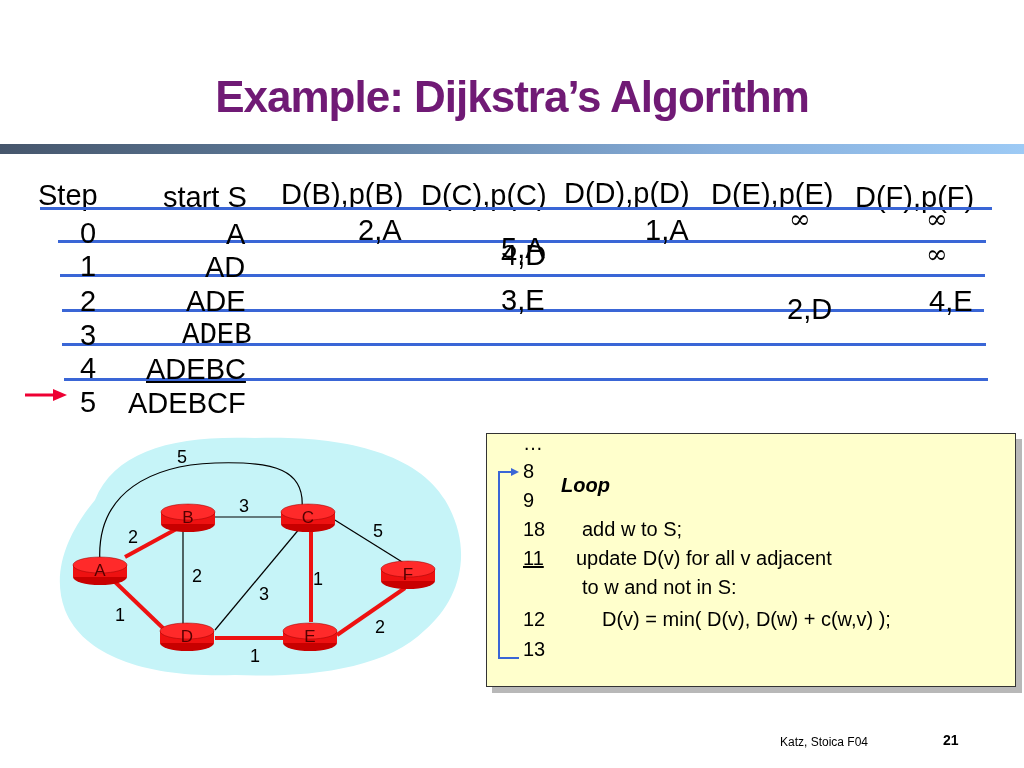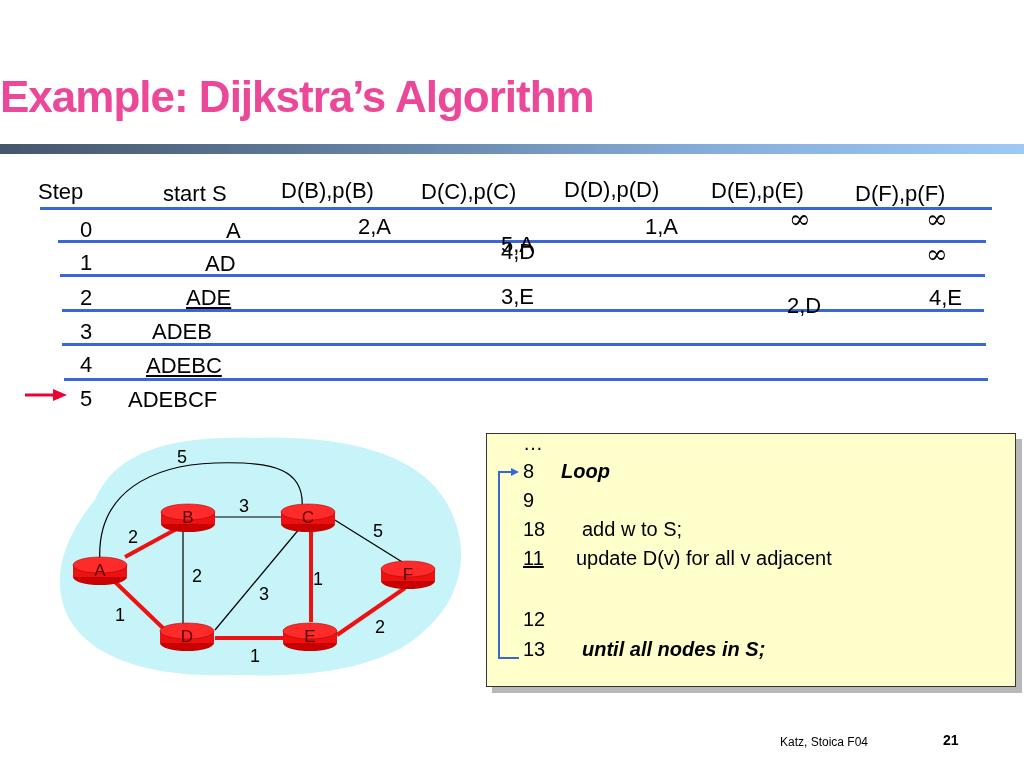--- a/index.html
+++ b/index.html
@@ -1,20 +1,20 @@
 <!DOCTYPE html>
 <html><head>
 <meta charset="utf-8">
 <style>
   html,body{margin:0;padding:0;background:#fff;}
   body{width:1024px;height:768px;position:relative;overflow:hidden;font-family:"Liberation Sans",sans-serif;color:#000;}
-  .title{position:absolute;left:0;top:72px;width:1024px;font-size:44px;font-weight:bold;color:#ec4899;letter-spacing:-1px;}
+  .title{position:absolute;left:0;top:72px;width:1024px;text-align:center;font-size:44px;font-weight:bold;color:#701a75;letter-spacing:-1px;}
   .bar{position:absolute;left:0;top:144px;width:1024px;height:10px;background:linear-gradient(to right,#46566c,#5d7a99 30%,#86aedb 70%,#9dcaf5);}
   .tbl{position:absolute;left:0;top:0;}
-  .cell{position:absolute;font-size:22px;white-space:nowrap;}
+  .cell{position:absolute;font-size:29px;white-space:nowrap;}
   .hline{position:absolute;height:3px;background:#3a66d6;}
   .inf{font-family:"DejaVu Serif",serif;font-size:26px;}
   .graph{position:absolute;left:55px;top:430px;width:420px;height:250px;}
   .code{position:absolute;left:486px;top:433px;width:528px;height:252px;background:#ffffcc;border:1px solid #333;box-shadow:6px 6px 0 #b8b8b8;}
   .code .ln{position:absolute;font-size:20px;white-space:nowrap;}
   .bi{font-weight:bold;font-style:italic;}
   .footer{position:absolute;top:735px;font-size:12px;}
 </style>
 </head>
 <body>
@@ -51,28 +51,28 @@
   <div>
     <div class="cell" style="left:80px;top:250px;">1</div>
     <div class="cell" style="left:205px;top:251px;">AD</div>
     <div class="cell" style="left:501px;top:239px;">4,D</div>
     <div class="cell" style="left:787px;top:250px;margin-top:43px;">2,D</div>
     <div class="cell inf" style="left:926px;top:239px;">∞</div>
   </div>
 
   <div>
     <div class="cell" style="left:80px;top:285px;">2</div>
-    <div class="cell" style="left:186px;top:285px;text-decoration:underline;">ADE</div>
+    <div class="cell" style="left:186px;top:285px;">ADE</div>
     <div class="cell" style="left:501px;top:284px;">3,E</div>
     <div class="cell" style="left:929px;top:285px;">4,E</div>
   </div>
 
   <div>
     <div class="cell" style="left:80px;top:319px;">3</div>
-    <div class="cell" style="left:152px;top:319px;">ADEB</div>
+    <div class="cell" style="left:182px;top:319px;font-family:Liberation Mono, monospace;">ADEB</div>
   </div>
 
   <div>
     <div class="cell" style="left:80px;top:352px;">4</div>
     <div class="cell" style="left:146px;top:353px;text-decoration:underline;">ADEBC</div>
   </div>
 
   <div>
     <svg style="position:absolute;left:25px;top:387px;" width="42" height="16">
       <line x1="0" y1="8" x2="30" y2="8" stroke="#ee0033" stroke-width="3"></line>
@@ -148,25 +148,26 @@
   </g>
 </svg>
 
 <div class="code">
   <svg style="position:absolute;left:8px;top:30px;" width="30" height="200">
     <polyline points="24,194 4,194 4,8 18,8" fill="none" stroke="#3a66d6" stroke-width="2"></polyline>
     <polygon points="16,4 24,8 16,12" fill="#3a66d6"></polygon>
   </svg>
   <div class="ln" style="left:36px;top:-2px;">…</div>
   <div class="ln" style="left:36px;top:26px;">8</div>
-  <div class="ln bi" style="left:74px;top:26px;">Loop</div>
+  <div class="ln bi" style="left:74px;top:40px;">Loop</div>
   <div class="ln" style="left:36px;top:55px;">9</div>
   <div class="ln" style="left:36px;top:84px;">18</div>
   <div class="ln" style="left:95px;top:84px;">add w to S;</div>
   <div class="ln" style="left:36px;top:113px;text-decoration:underline;">11</div>
   <div class="ln" style="left:89px;top:113px;text-align:right;">update D(v) for all v adjacent</div>
+  <div class="ln" style="left:95px;top:142px;">to w and not in S:</div>
   <div class="ln" style="left:36px;top:174px;">12</div>
+  <div class="ln" style="left:115px;top:174px;">D(v) = min( D(v), D(w) + c(w,v) );</div>
   <div class="ln" style="left:36px;top:204px;">13</div>
-  <div class="ln bi" style="left:95px;top:204px;">until all nodes in S;</div>
 </div>
 
 <div class="footer" style="left:780px;">Katz, Stoica F04</div>
 <div class="footer" style="left:943px;top:732px;font-size:14px;font-weight:bold;">21</div>
 
 </body></html>

